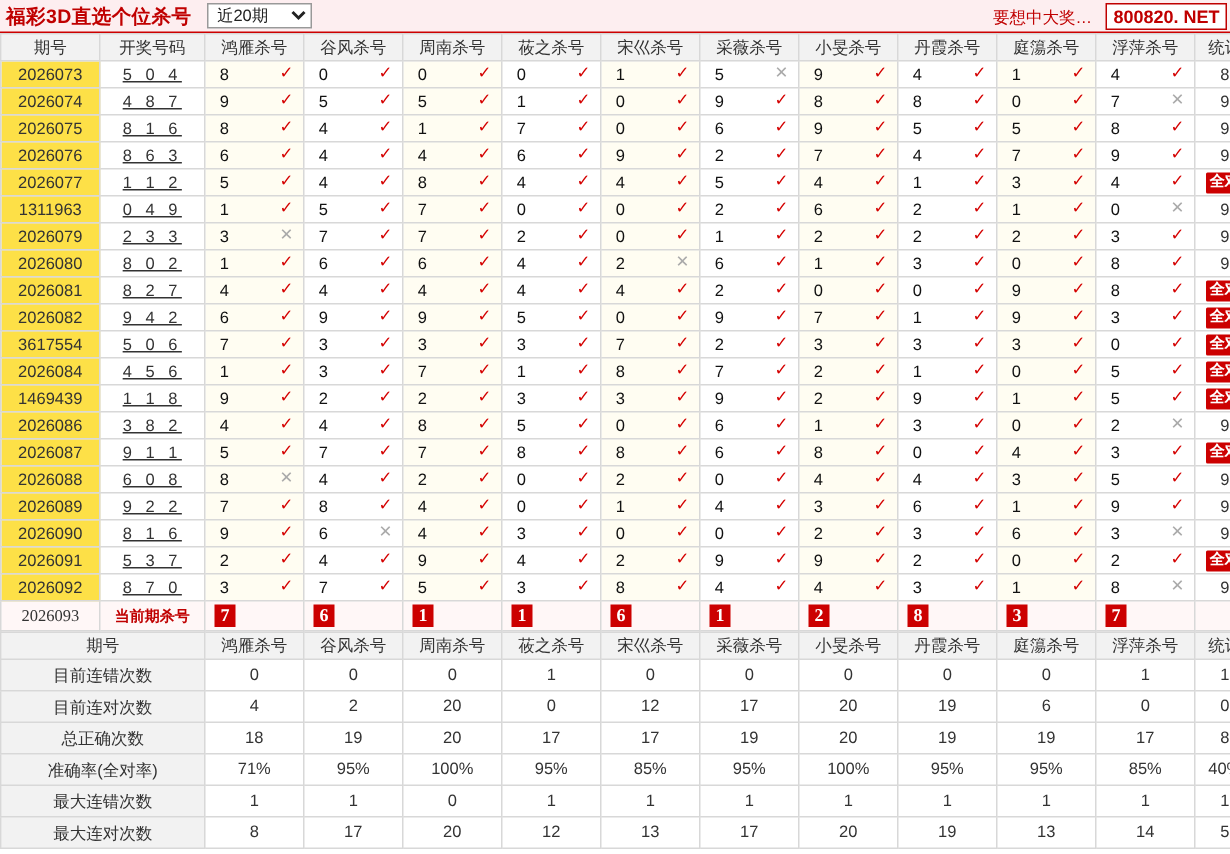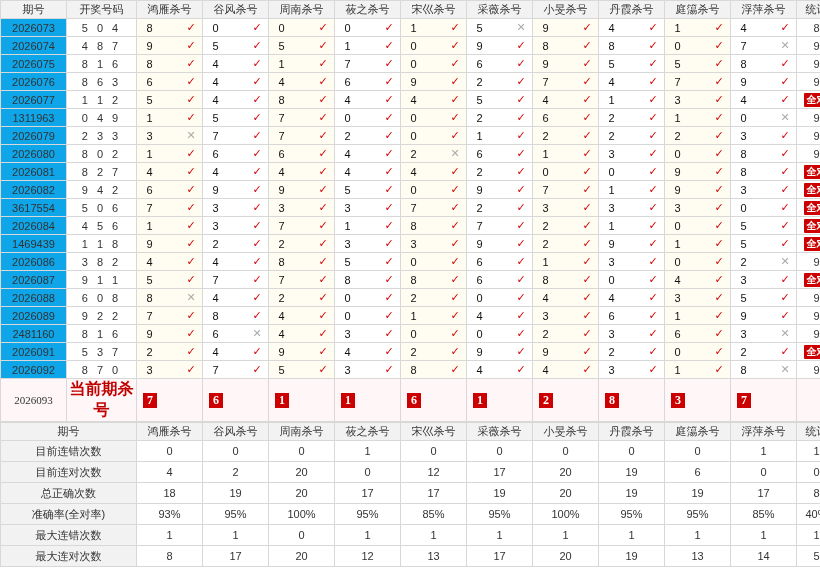--- a/index.html
+++ b/index.html
@@ -82,30 +82,31 @@
     font-weight: bold;
     font-size: 11.5px;
     height: 22px;
     border: 1px solid #cfcfcf;
   }
   th.hdr-red { color: #c00000; }
   
   td.shade-a { background: #fffdf2; }
   td.shade-b { background: #ffffff; }
   td.issue {
-    background: #0ea5e9;
+    background: #fde047;
     color: #333;
     font-size: 11px;
   }
   td.num {
     color: #d40000;
     letter-spacing: 3px;
     font-size: 12px;
     font-weight: bold;
     background: #ffffff;
+    text-decoration: underline;
   }
   .killnum {
     display: inline-block;
     width: 17px;
     text-align: center;
     color: #111;
     font-size: 11px;
   }
   .mark {
     display: inline-block;
@@ -142,21 +143,21 @@
   }
   
   tr.current td {
     background: #fff7f7;
     height: 20px;
     font-family: Liberation Serif, serif;
   }
   tr.current td.label {
     color: #c00000;
     font-weight: bold;
-    font-size: 16px;
+    font-size: 10px;
   }
   tr.current td.kill {
     text-align: left;
     padding-left: 6px;
   }
   .bignum {
     display: inline-block;
     background: #cc0000;
     color: #ffffff;
     font-weight: bold;
@@ -180,20 +181,28 @@
     font-size: 11.5px;
     background: #ffffff;
   }
   tr.summary td { height: 21px; }
 </style>
 </head>
 <body>
 
 <div id="app">
 
+  <div class="topbar">
+    <span class="title">福彩3D直选个位杀号</span>
+    <select class="period-select">
+      <option>近20期</option>
+    </select>
+    <span class="promo">要想中大奖…</span>
+    <span class="brand">800820. NET</span>
+  </div>
 
   <table class="grid">
     <colgroup>
       <col style="width:66px">
         <col style="width:70px">
       <col style="width:66px">
         <col style="width:66px">
         <col style="width:66px">
         <col style="width:66px">
         <col style="width:66px">
@@ -1321,21 +1330,21 @@
           </td>
           <td class="cell shade-b">
             <div class="inner">
               <span class="killnum">9</span>
               <span class="mark ok">✓</span>
             </div>
           </td>
           <td class="stat">9</td>
         </tr>
         <tr>
-          <td class="issue">2481160</td>
+          <td class="issue">2026090</td>
           <td class="num">8 1 6</td>
           <td class="cell shade-a">
             <div class="inner">
               <span class="killnum">9</span>
               <span class="mark ok">✓</span>
             </div>
           </td>
           <td class="cell shade-b">
             <div class="inner">
               <span class="killnum">6</span>
@@ -1609,21 +1618,21 @@
           <td class="sumval">17</td>
           <td class="sumval">19</td>
           <td class="sumval">20</td>
           <td class="sumval">19</td>
           <td class="sumval">19</td>
           <td class="sumval">17</td>
           <td class="sumval">8</td>
         </tr>
         <tr class="summary">
           <td class="sumlabel">准确率(全对率)</td>
-          <td class="sumval">93%</td>
+          <td class="sumval">71%</td>
           <td class="sumval">95%</td>
           <td class="sumval">100%</td>
           <td class="sumval">95%</td>
           <td class="sumval">85%</td>
           <td class="sumval">95%</td>
           <td class="sumval">100%</td>
           <td class="sumval">95%</td>
           <td class="sumval">95%</td>
           <td class="sumval">85%</td>
           <td class="sumval">40%</td>

